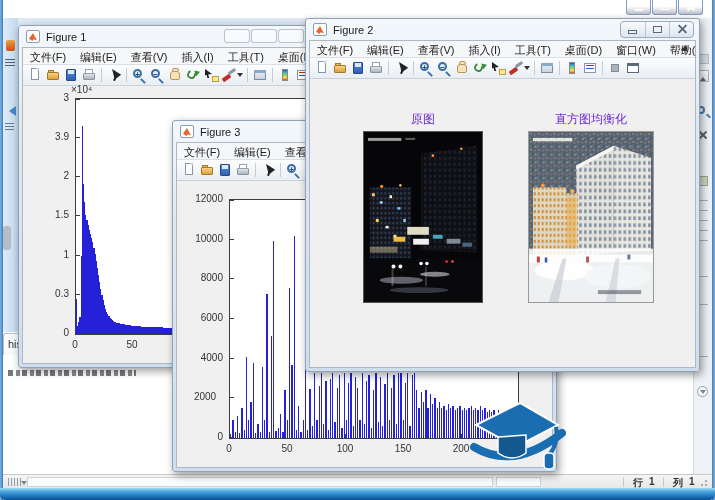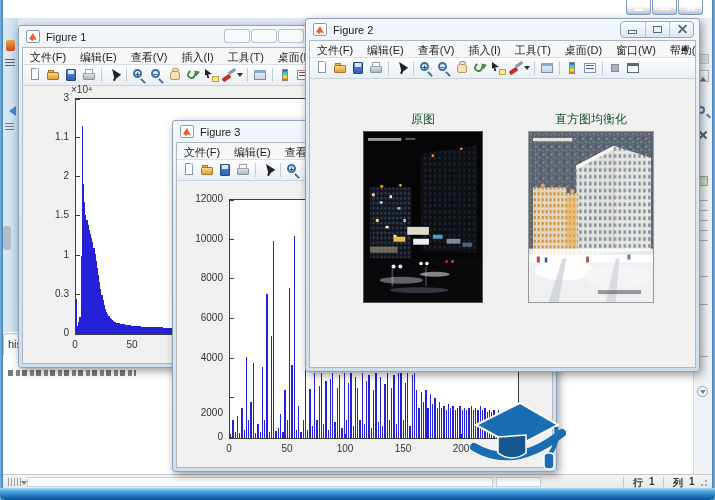--- a/index.html
+++ b/index.html
@@ -149,21 +149,21 @@
   #plot1{left:52px;top:12px;width:232px;height:237px}
   #plot3{left:52px;top:18px;width:290px;height:240px}
   .axes{position:absolute;inset:0;background:#fff;border:1px solid #3c3c3c}
   .bar{position:absolute;bottom:0;background:#2521d8}
   .tm{position:absolute;background:#3c3c3c}
   .ytick{position:absolute;left:-42px;width:36px;text-align:right;font-size:10px;color:#333}
   .xtick{position:absolute;top:100%;margin-top:4px;transform:translateX(-50%);font-size:10px;color:#333}
   .exp{position:absolute;left:-4px;top:-14px;font-size:10px;color:#333}
 
   
-  .img-title{position:absolute;top:32px;font-size:12px;color:#14532d;text-align:center;width:160px}
+  .img-title{position:absolute;top:32px;font-size:12px;color:#6d28d9;text-align:center;width:160px}
   #t-orig{left:33px} #t-eq{left:201px}
   .imgpanel{position:absolute;top:52px;height:172px}
   #img-orig{left:53px;width:120px;border:1px solid #555}
   #img-eq{left:218px;width:126px;border:1px solid #999}
   .imgpanel svg{display:block;width:100%;height:100%}
 
   
   .watermark{position:absolute;z-index:40}
   .wm-cap{left:468px;top:395px;width:98px;height:80px}
   .wm-t1{left:551px;top:398px;font-size:29px;font-weight:900;letter-spacing:2px;color:#1961c4;
@@ -432,21 +432,21 @@
               <i class="bar" style="left: 110.88px; width: 1.2px; height: 5.7px; background: rgb(37, 33, 216);"></i>
               <i class="bar" style="left: 112.03px; width: 1.2px; height: 5.7px; background: rgb(37, 33, 216);"></i>
               <i class="bar" style="left: 113.19px; width: 1.2px; height: 5.6px; background: rgb(37, 33, 216);"></i>
               <i class="bar" style="left: 114.34px; width: 1.2px; height: 5.6px; background: rgb(37, 33, 216);"></i>
             </div>
         <span class="ytick" style="top: 229px;">0</span>
             <span class="ytick" style="top: 190px;">0.3</span>
             <span class="ytick" style="top: 151px;">1</span>
             <span class="ytick" style="top: 111px;">1.5</span>
             <span class="ytick" style="top: 72px;">2</span>
-            <span class="ytick" style="top: 33px;">1.1</span>
+            <span class="ytick" style="top: 33px;">3.9</span>
             <span class="ytick" style="top: -6px;">3</span>
             <span class="xtick" style="left: 0px;">0</span>
             <span class="xtick" style="left: 57px;">50</span>
             <span class="xtick" style="left: 114px;">100</span>
             <span class="xtick" style="left: 171px;">150</span>
             <span class="xtick" style="left: 228px;">200</span>
           </div>
       </div>
     </div>
   </div>
@@ -678,21 +678,21 @@
               <i class="bar" style="left: 272.4px; width: 1.3px; height: 11.9px; background: rgb(37, 33, 216);"></i>
               <i class="bar" style="left: 274.67px; width: 1.3px; height: 6px; background: rgb(37, 33, 216);"></i>
               <i class="bar" style="left: 276.94px; width: 1.3px; height: 3px; background: rgb(37, 33, 216);"></i>
               <i class="bar" style="left: 279.21px; width: 1.3px; height: 1.6px; background: rgb(37, 33, 216);"></i>
               <i class="bar" style="left: 281.48px; width: 1.3px; height: 1px; background: rgb(37, 33, 216);"></i>
               <i class="bar" style="left: 283.75px; width: 1.3px; height: 1px; background: rgb(37, 33, 216);"></i>
               <i class="bar" style="left: 286.02px; width: 1.3px; height: 1px; background: rgb(37, 33, 216);"></i>
               <i class="bar" style="left: 288.29px; width: 1.3px; height: 1px; background: rgb(37, 33, 216);"></i>
             </div>
         <span class="ytick" style="top: 232px;">0</span>
-            <span class="ytick" style="top: 208px;">2000</span>
+            <span class="ytick" style="top: 192px; text-align: center;">2000</span>
             <span class="ytick" style="top: 153px; text-align: right;">4000</span>
             <span class="ytick" style="top: 113px;">6000</span>
             <span class="ytick" style="top: 73px;">8000</span>
             <span class="ytick" style="top: 34px;">10000</span>
             <span class="ytick" style="top: -6px;">12000</span>
             <span class="xtick" style="left: 0px;">0</span>
             <span class="xtick" style="left: 58px;">50</span>
             <span class="xtick" style="left: 116px;">100</span>
             <span class="xtick" style="left: 174px;">150</span>
             <span class="xtick" style="left: 232px;">200</span>

